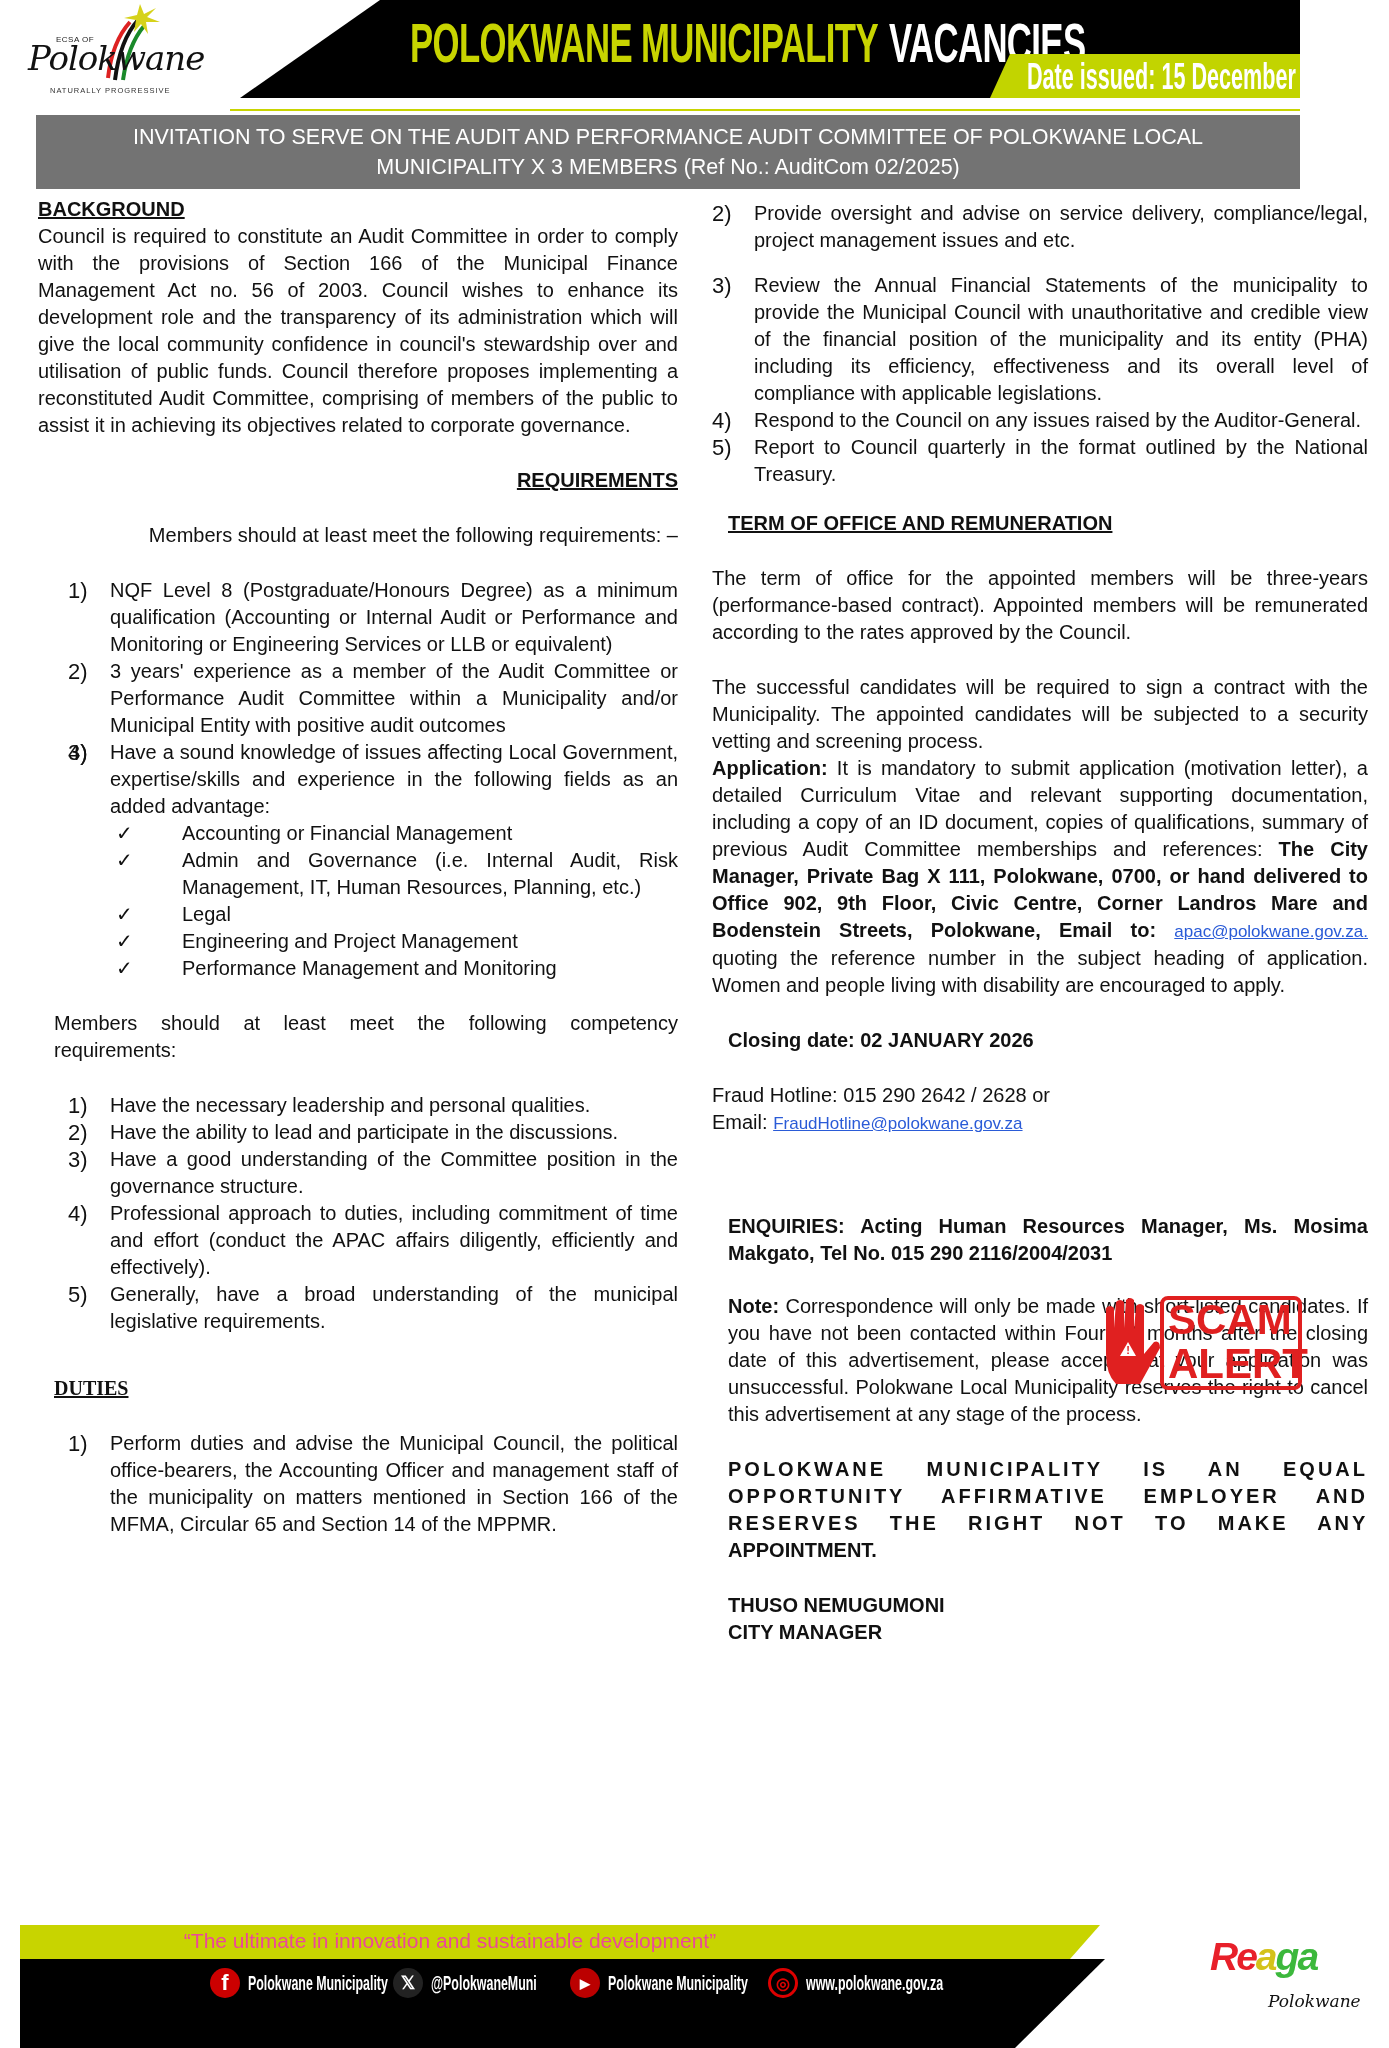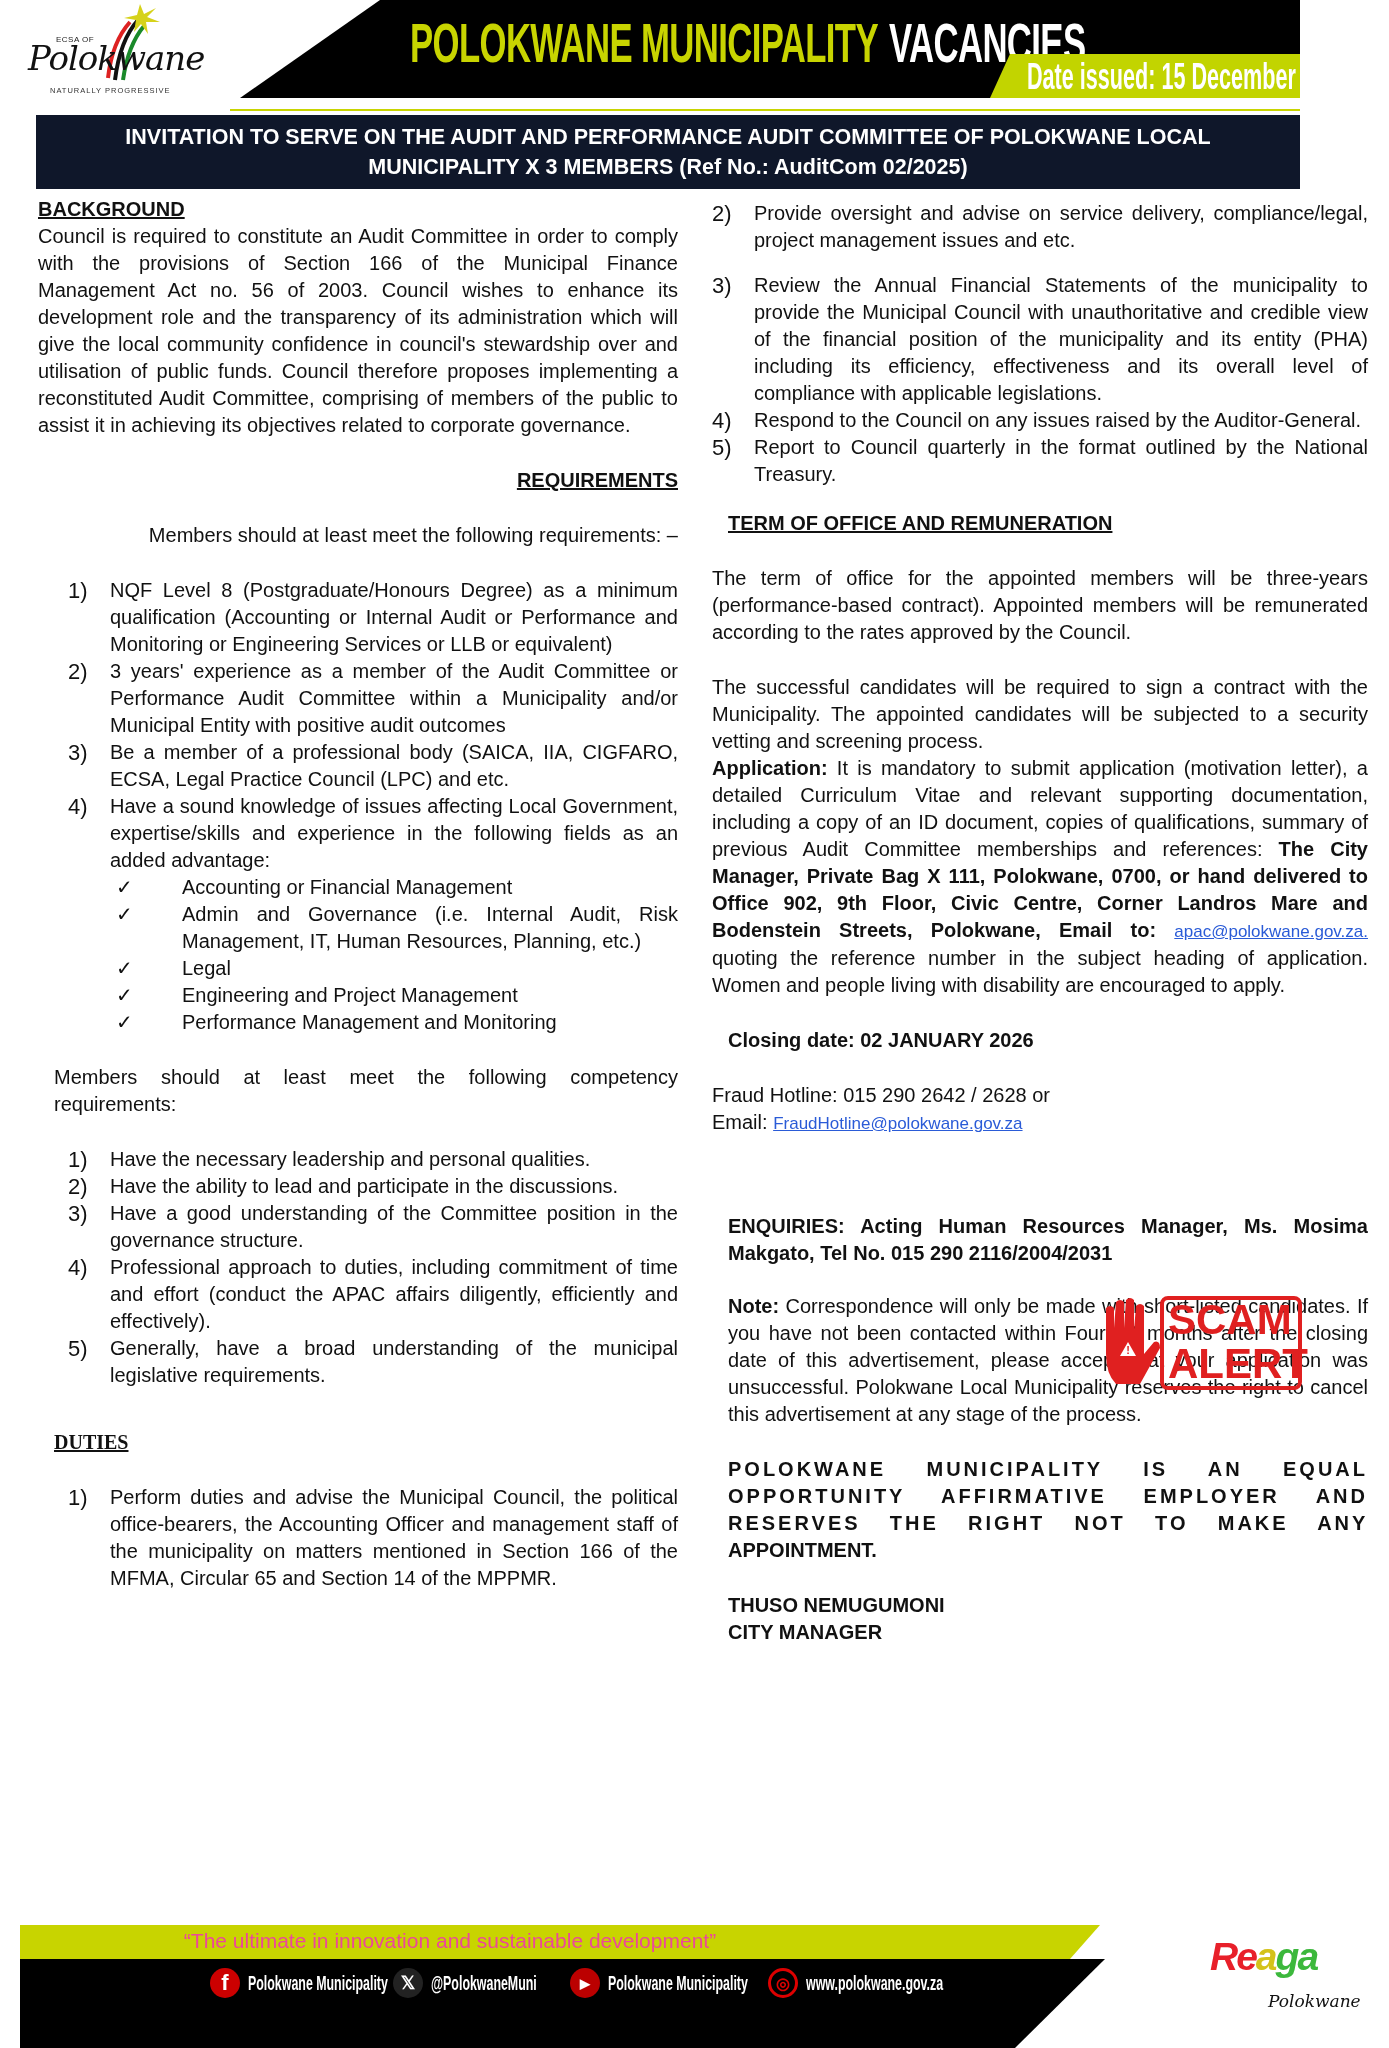--- a/index.html
+++ b/index.html
@@ -14,21 +14,21 @@
   .logo .tagline { position: absolute; left: 30px; top: 86px; font-size: 7.5px; letter-spacing: 1px; color: #333; }
   .logo svg { position: absolute; left: 0; top: 0; }
   .black-band { position: absolute; left: 240px; top: 0; width: 1060px; height: 98px; background: #000; clip-path: polygon(140px 0, 100% 0, 100% 100%, 0 100%); }
   .title { position: absolute; left: 410px; top: 10px; font-family: "Liberation Sans", sans-serif; font-weight: bold; font-size: 56px; transform: scaleX(0.62); transform-origin: left center; white-space: nowrap; letter-spacing: -1px; }
   .title .accent { color: #c8d400; }
   .title .white { color: #fff; margin-left: 18px; }
   .date-band { position: absolute; left: 990px; top: 54px; width: 310px; height: 44px; background: #c2d400; clip-path: polygon(20px 0, 100% 0, 100% 100%, 0 100%); }
   .date-text { position: absolute; left: 1027px; top: 56px; color: #fff; font-weight: bold; font-size: 36px; transform: scaleX(0.6); transform-origin: left center; white-space: nowrap; }
   .rule-lime { position: absolute; left: 230px; top: 109px; width: 1070px; height: 2px; background: #c8d400; }
 
-  .banner { position: absolute; left: 36px; top: 115px; width: 1264px; height: 74px; background: #0f172a; color: #fff; font-weight: bold; font-size: 21.5px; text-align: center; line-height: 30px; padding-top: 7px; }
+  .banner { position: absolute; left: 36px; top: 115px; width: 1264px; height: 74px; background: #737373; color: #fff; font-weight: normal; font-size: 21.5px; text-align: center; line-height: 30px; padding-top: 7px; }
 
   .col { position: absolute; font-size: 20px; line-height: 27px; }
   .left { left: 38px; width: 640px; }
   .right { left: 712px; width: 656px; }
 
   .h { font-weight: bold; text-decoration: underline; font-size: 20px; }
   .p { text-align: justify; }
   ol.num { list-style: none; }
   ol.num li { position: relative; padding-left: 72px; text-align: justify; }
   ol.num li .n { position: absolute; left: 30px; top: 0; font-size: 22px; }
@@ -85,21 +85,21 @@
   <div class="h">BACKGROUND</div>
   <div class="p">Council is required to constitute an Audit Committee in order to comply with the provisions of Section 166 of the Municipal Finance Management Act no. 56 of 2003. Council wishes to enhance its development role and the transparency of its administration which will give the local community confidence in council's stewardship over and utilisation of public funds. Council therefore proposes implementing a reconstituted Audit Committee, comprising of members of the public to assist it in achieving its objectives related to corporate governance.</div>
 
   <div style="padding-left:16px;text-align:right;">
     <div class="h" style="margin-top:28px;">REQUIREMENTS</div>
     <div style="margin-top:28px;">Members should at least meet the following requirements: –</div>
   </div>
   <ol class="num" style="margin-top:28px;">
     <li><span class="n">1)</span><span>NQF Level 8 (Postgraduate/Honours Degree) as a minimum qualification (Accounting or Internal Audit or Performance and Monitoring or Engineering Services or LLB or equivalent)</span></li>
     <li><span class="n">2)</span><span>3 years' experience as a member of the Audit Committee or Performance Audit Committee within a Municipality and/or Municipal Entity with positive audit outcomes</span></li>
-    <li><span class="n">3)</span><span>Be a member of a professional body (SAICA, IIA, CIGFARO, ECSA, Legal Practice Council (LPC) and etc.</span></li>
+    <li><span class="n">3)</span></li>
     <li><span class="n">4)</span><span>Have a sound knowledge of issues affecting Local Government, expertise/skills and experience in the following fields as an added advantage:</span>
       <ul class="checks">
         <li><span class="ck">✓</span><span>Accounting or Financial Management</span></li>
         <li><span class="ck">✓</span><span>Admin and Governance (i.e. Internal Audit, Risk Management, IT, Human Resources, Planning, etc.)</span></li>
         <li><span class="ck">✓</span><span>Legal</span></li>
         <li><span class="ck">✓</span><span>Engineering and Project Management</span></li>
         <li><span class="ck">✓</span><span>Performance Management and Monitoring</span></li>
       </ul>
     </li>
   </ol>

